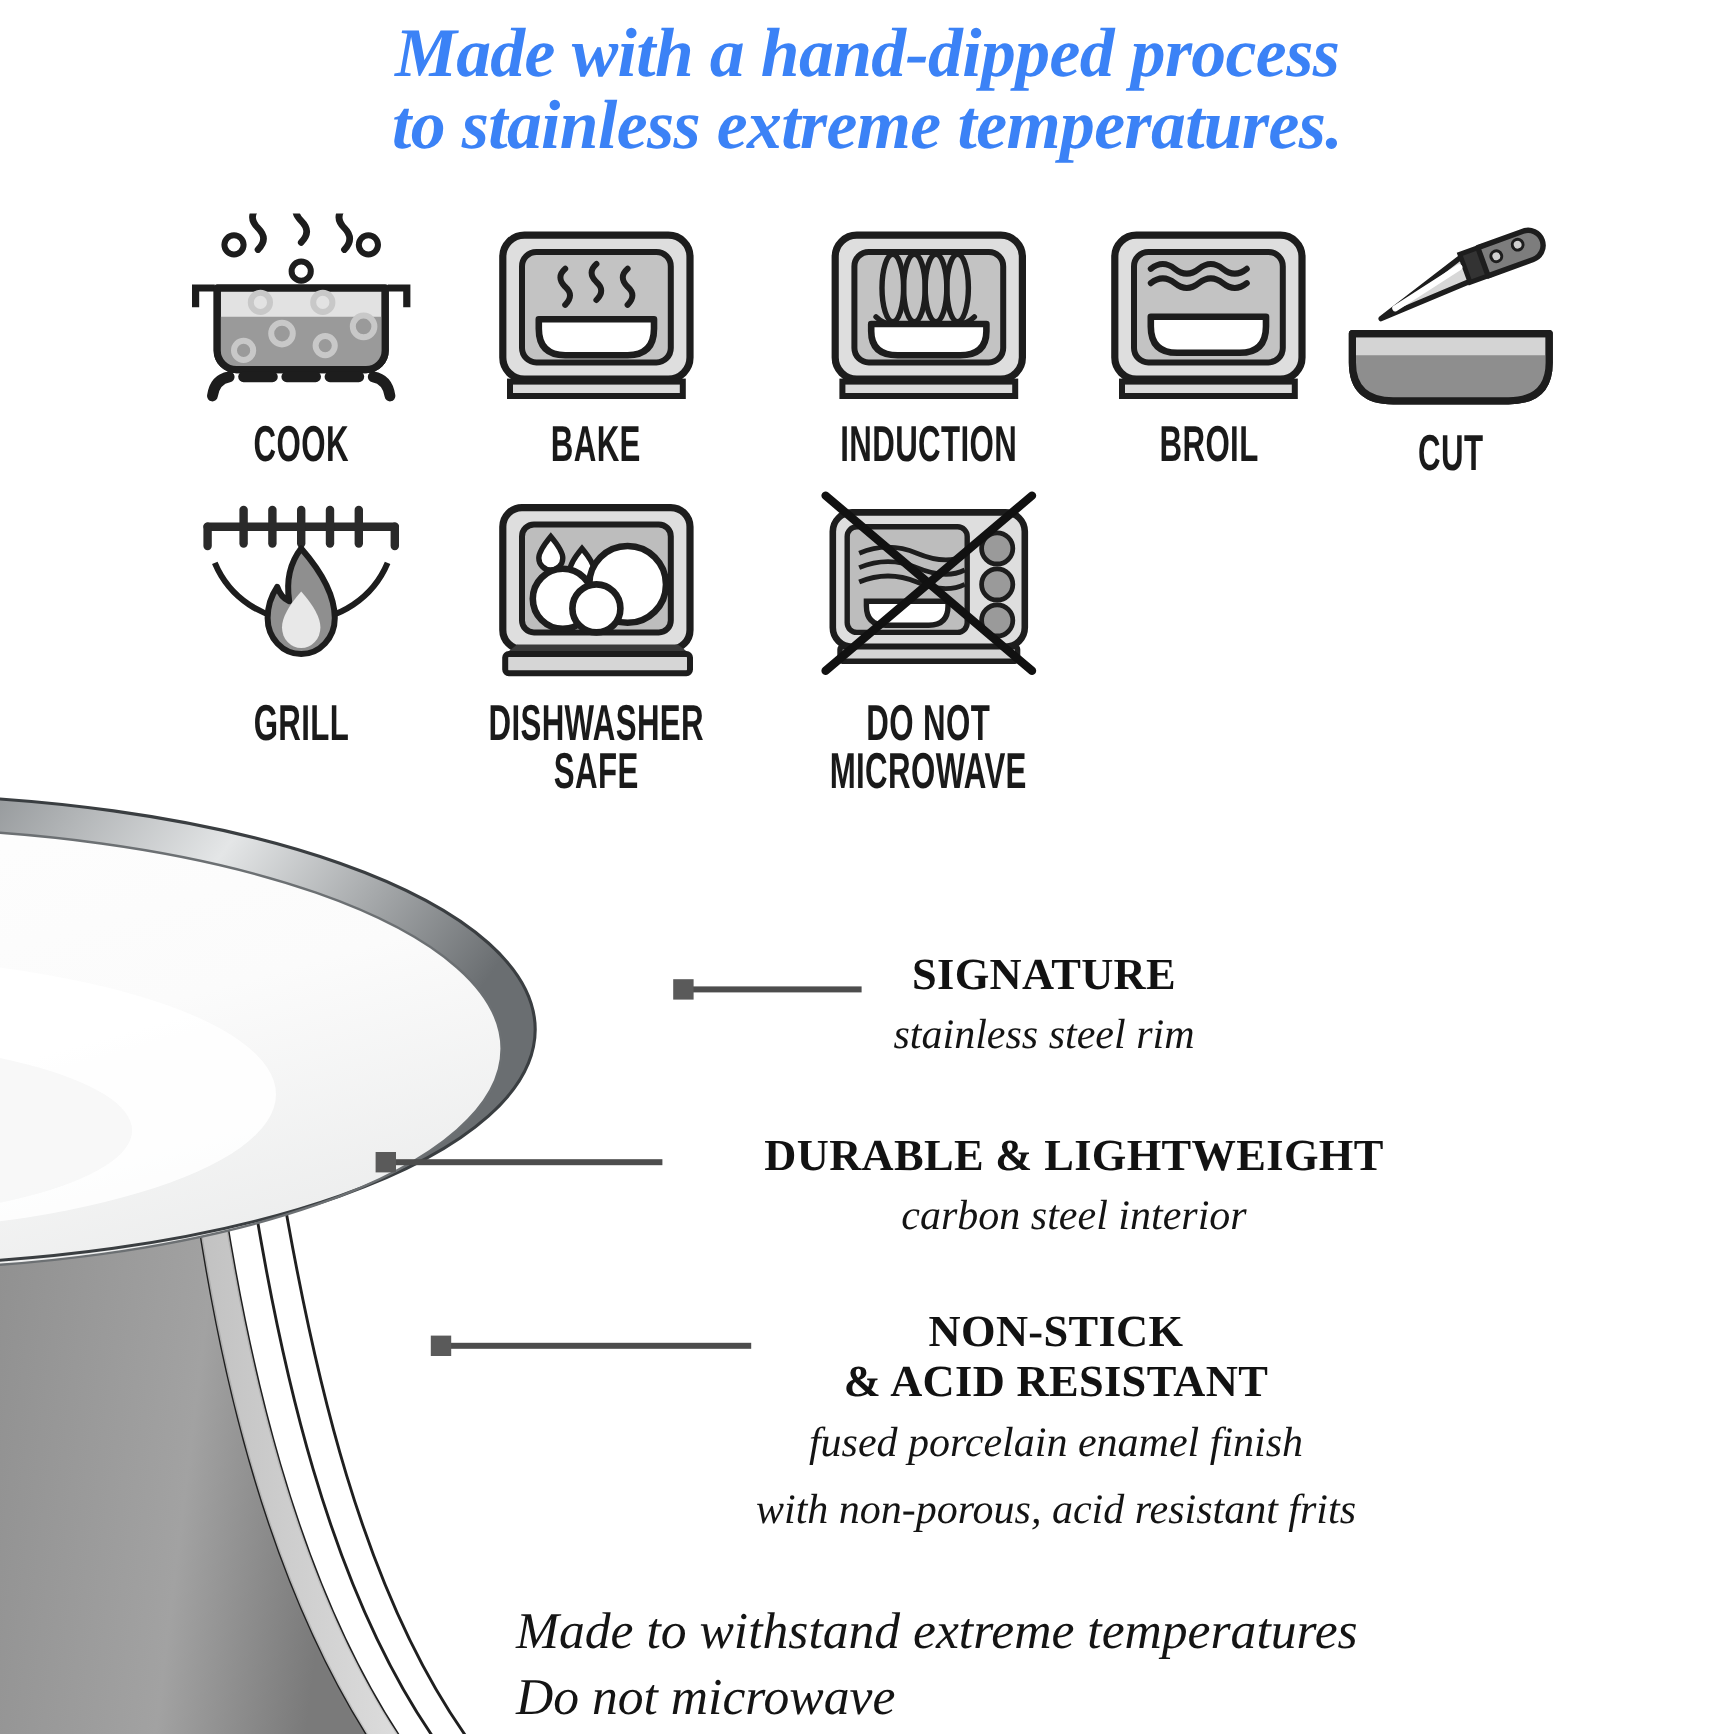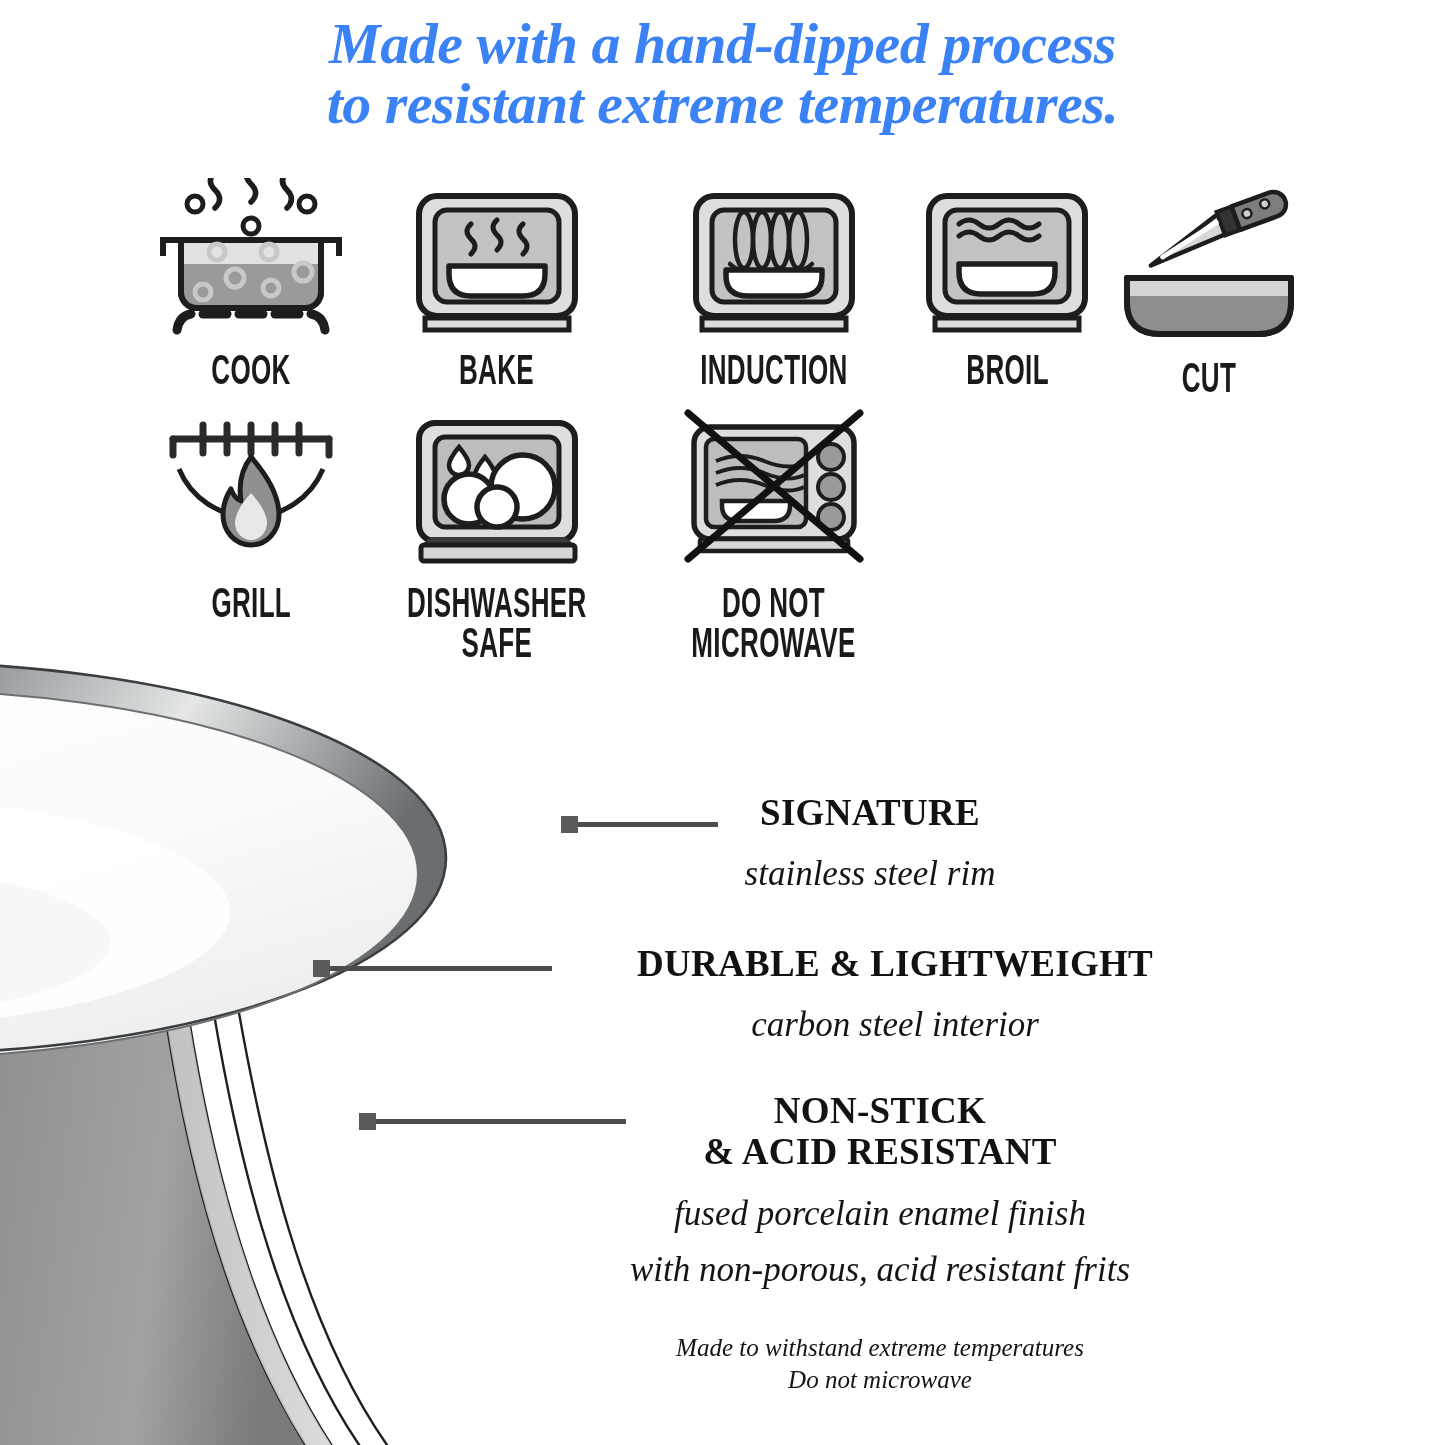--- a/index.html
+++ b/index.html
@@ -77,34 +77,34 @@
     line-height:1.12;
     letter-spacing:0.3px;
     color:#121212;
   }
   .callout .sub {
     font-family:"Liberation Serif", serif;
     font-style:italic;
     font-size:35px;
     line-height:1.2;
     color:#141414;
-    margin-top:20px;
+    margin-top:8px;
   }
   #callout-signature { top:792px; left:640px; width:460px; }
   #callout-durable   { top:943px; left:560px; width:670px; }
   #callout-nonstick  { top:1090px; left:530px; width:700px; }
 
   .footer-note {
     position:absolute;
     top:1332px; left:430px;
     width:900px;
-    text-align:center;
+    text-align:left;
     font-family:"Liberation Serif", serif;
     font-style:italic;
-    font-size:25px;
+    font-size:43px;
     line-height:1.28;
     color:#141414;
   }
 
   
   .leader { position:absolute; height:5px; background:#4d4d4d; }
   .leader::before {
     content:"";
     position:absolute;
     left:-7px; top:-6px;
@@ -117,21 +117,21 @@
 
   .pot-svg { position:absolute; left:-250px; top:612px; }
 </style>
 </head>
 <body>
 
 <div class="stage">
 
   <div class="headline">
     <span>Made with a hand-dipped process</span>
-    <span class="l2">to resistant extreme temperatures.</span>
+    <span class="l2">to stainless extreme temperatures.</span>
   </div>
 
   <div class="icon-grid">
 
     <div class="icon-cell">
       <div class="icon-art">
         <svg width="200" height="168" viewBox="0 0 200 168">
           <g fill="none" stroke="#1d1d1d" stroke-width="5.5" stroke-linecap="round">
             <path d="M64 30 q9 -9 0 -18 q-9 -9 0 -18"></path>
             <path d="M100 24 q9 -9 0 -18 q-9 -9 0 -18"></path>

